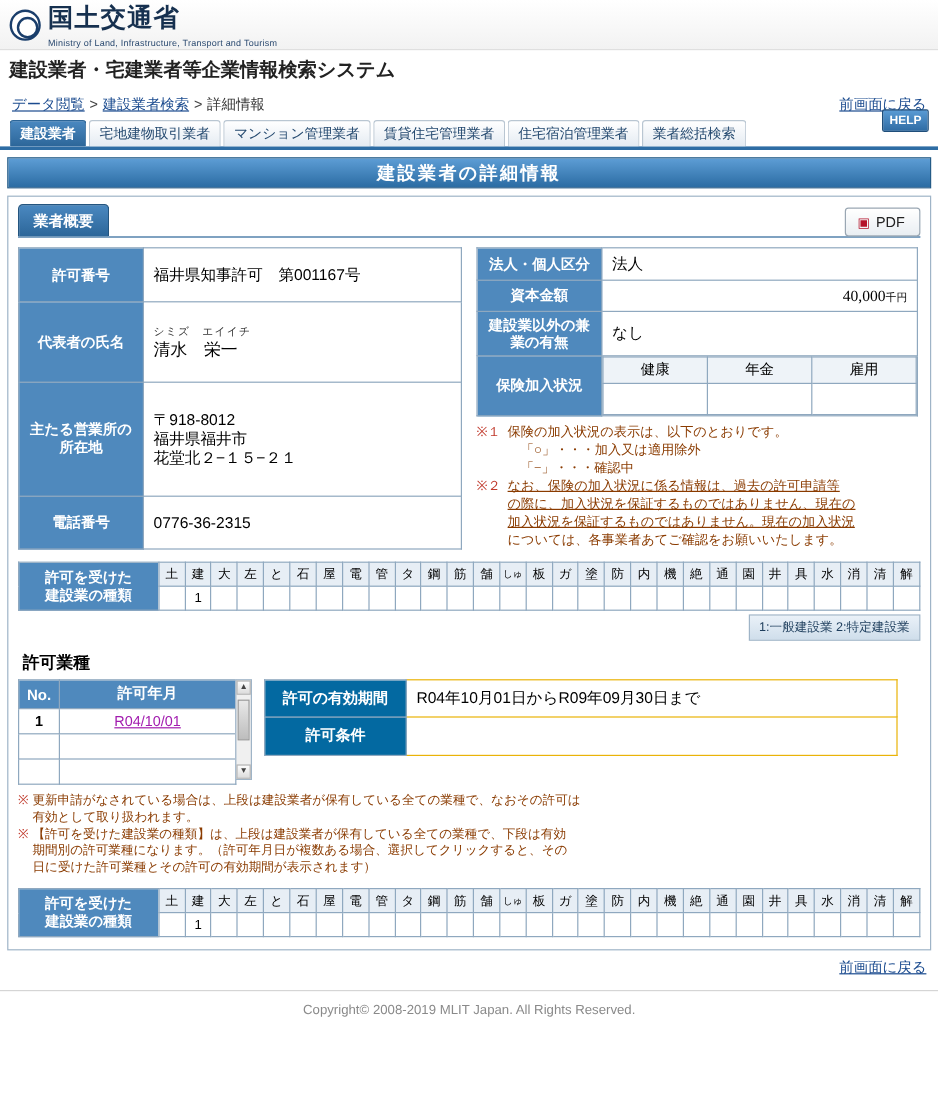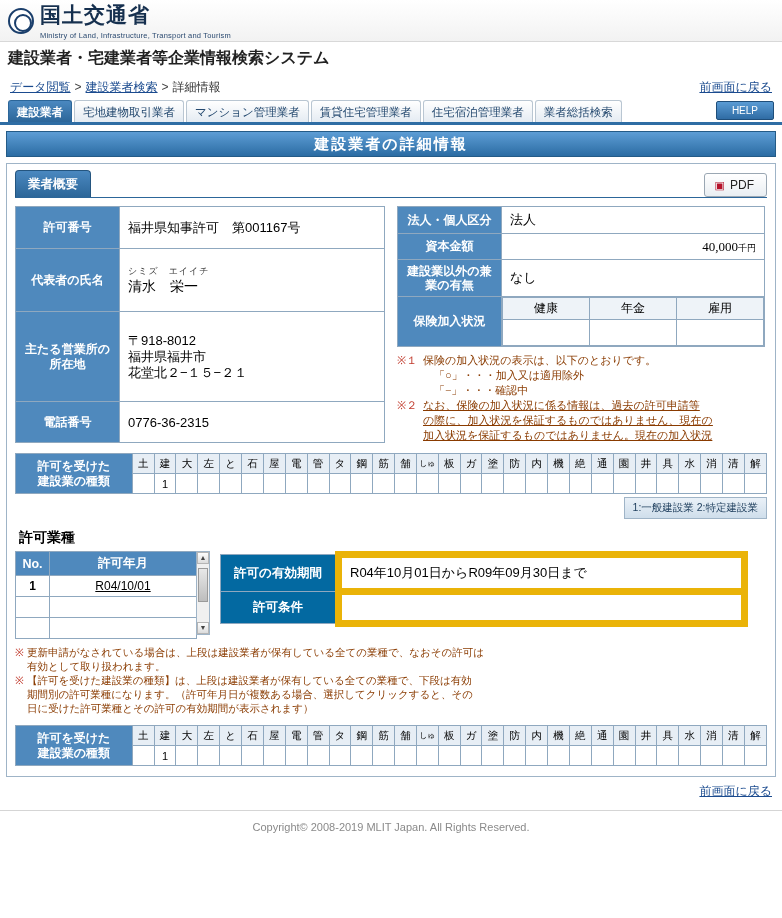--- a/index.html
+++ b/index.html
@@ -71,25 +71,25 @@
     cursor:pointer;
     white-space:nowrap;
     line-height:14px;
   }
   .tab.active {
     background:linear-gradient(#4a88c0,#2c6699);
     color:#fff; font-weight:bold;
     border-color:#2c6699;
   }
   .help-btn {
-    position:absolute; right:8px; bottom:2px;
+    position:absolute; right:8px; bottom:12px;
     background:linear-gradient(#5a9bd4,#2f6ca4);
-    color:#fff; font-weight:normal; font-size:10px;
+    color:#fff; font-weight:bold; font-size:10px;
     border:1px solid #1f4e7a; border-radius:2px;
-    padding:3px 15px; cursor:pointer;
+    padding:3px 5px; cursor:pointer;
   }
 
   
   .title-band {
     margin:6px 6px 0 6px;
     height:26px;
     background:linear-gradient(#5d9dd5,#2b6ca3);
     border:1px solid #245b87;
     color:#fff; font-weight:bold; font-size:15px;
     display:flex; align-items:center; justify-content:center;
@@ -189,21 +189,21 @@
   table.nyear th {
     background:#4f89bd; color:#fff; border:1px solid #8fa8bf;
     font-size:12.5px; padding:3px; height:22px;
   }
   table.nyear th.no { width:34px; }
   table.nyear td {
     border:1px solid #8fa8bf; height:21px; font-size:12px;
     text-align:center; background:#fff;
   }
   table.nyear td.no { background:#fff; font-weight:bold; }
-  table.nyear td a { color:#000000; text-decoration:underline; cursor:pointer; }
+  table.nyear td a { color:#a21caf; text-decoration:underline; cursor:pointer; }
   .scroller {
     width:14px; border:1px solid #9fb4c7; background:#f0f0f0;
     height:84px; position:relative; margin-left:-1px;
   }
   .scroller .up, .scroller .dn {
     position:absolute; left:0; width:12px; height:12px;
     background:linear-gradient(#fdfdfd,#dcdcdc); border:1px solid #b5b5b5;
     font-size:7px; text-align:center; line-height:10px; color:#444;
   }
   .scroller .up { top:0; }
@@ -212,21 +212,21 @@
     position:absolute; left:1px; top:16px; width:10px; height:34px;
     background:linear-gradient(#e8e8e8,#bdbdbd); border:1px solid #9a9a9a;
   }
 
   table.valid { border-collapse:collapse; width:528px; }
   table.valid th {
     background:#0369a1; color:#fff; border:1px solid #8fa8bf;
     font-size:12.5px; font-weight:bold; width:118px; padding:6px 4px;
   }
   table.valid td {
-    border:7px solid #eab308; background:#fff; font-size:13px;
+    border:1px solid #eab308; background:#fff; font-size:13px;
     padding:6px 8px;
   }
   td.tall { height:32px; }
 
   .footer-notes { font-size:10.5px; color:#8a3b00; line-height:14px; margin-top:6px; }
   .footer-notes .nmark { color:#c0392b; }
 
   .back-bottom { text-align:right; padding:6px 10px 0 0; font-size:12px;}
   .copyright {
     margin-top:10px; border-top:1px solid #d5d5d5;
@@ -355,20 +355,21 @@
               <div>　「○」・・・加入又は適用除外</div>
               <div>　「−」・・・確認中</div>
             </div>
           </div>
           <div class="note-row">
             <div class="nm nmark">※２</div>
             <div>
               <div class="ul">なお、保険の加入状況に係る情報は、過去の許可申請等</div>
               <div class="ul">の際に、加入状況を保証するものではありません、現在の</div>
               <div class="ul">加入状況を保証するものではありません。現在の加入状況</div>
+              <div>については、各事業者あてご確認をお願いいたします。</div>
             </div>
           </div>
         </div>
       </div>
     </div>
 
     <div class="lic-block">
       <table class="lic">
         <tbody>
             <tr>

